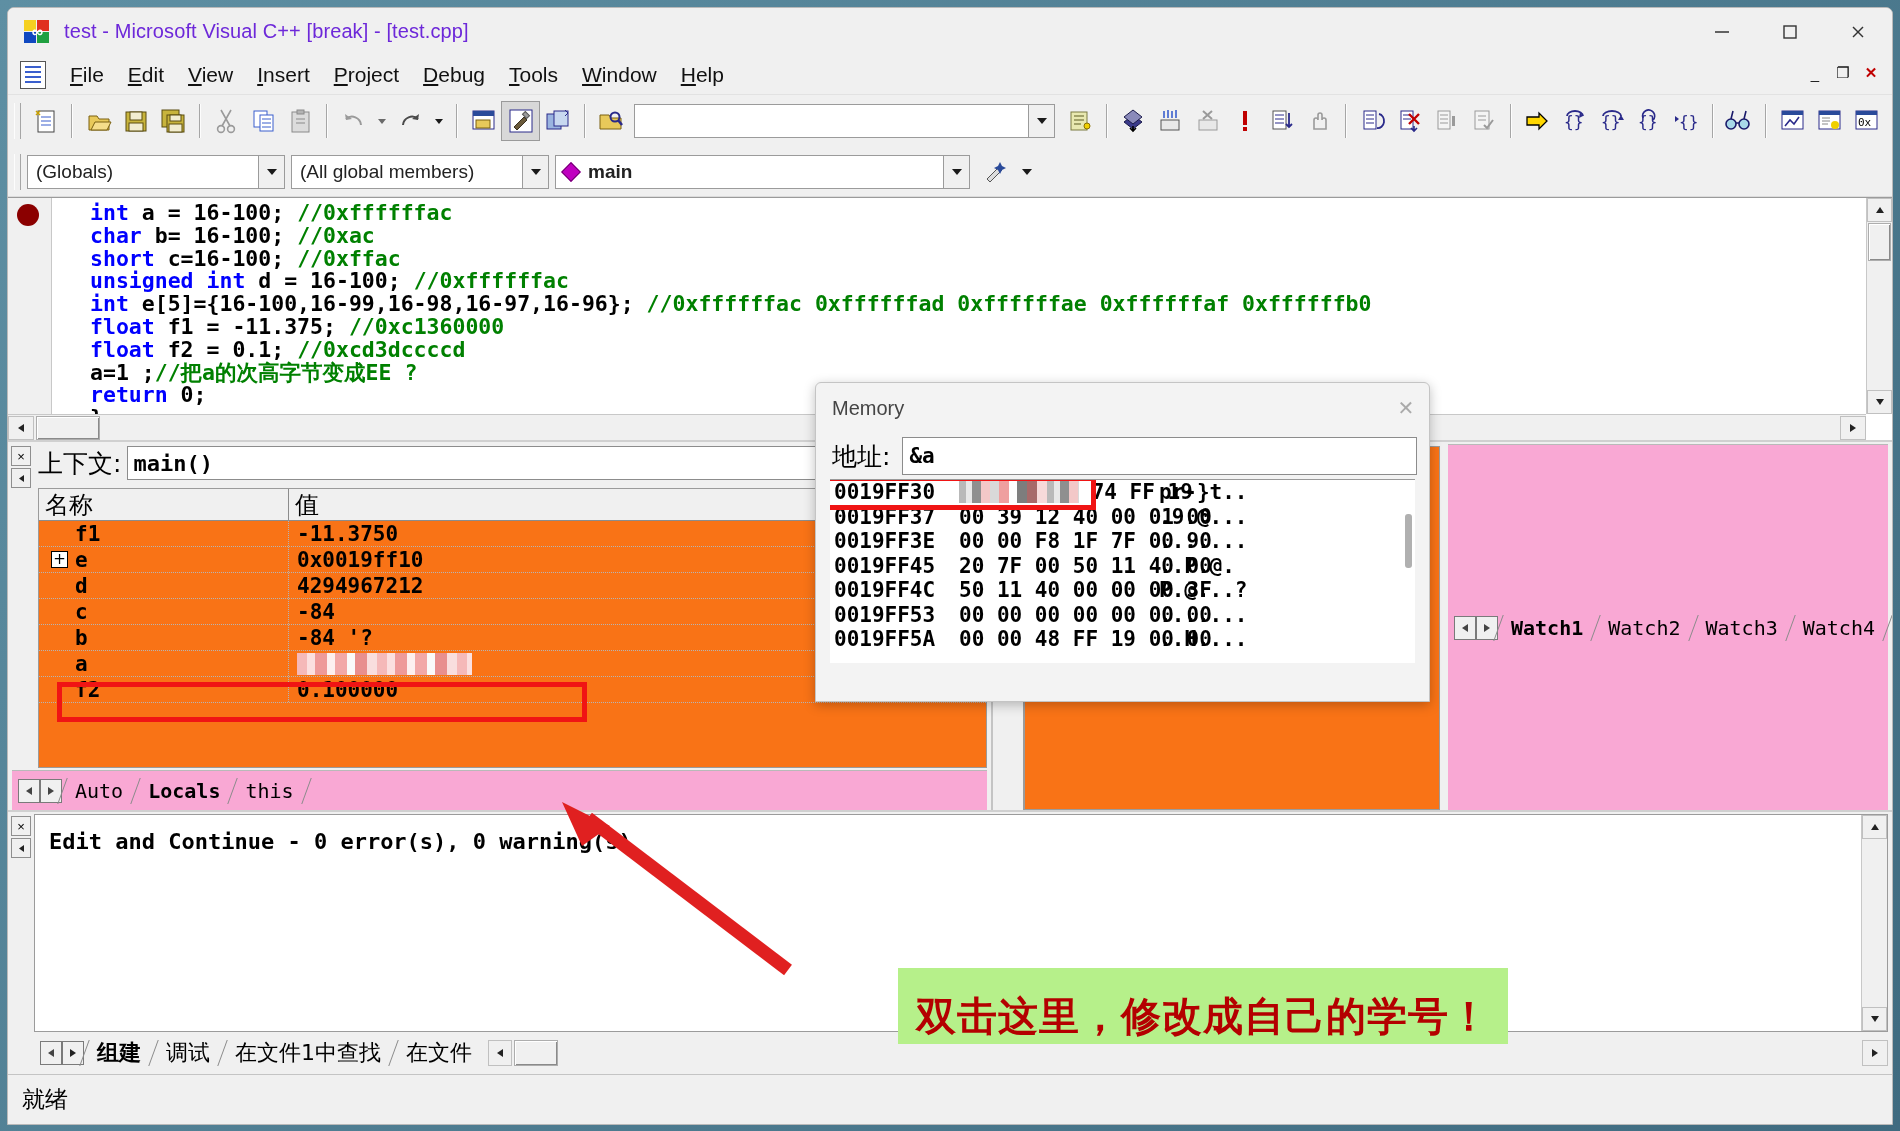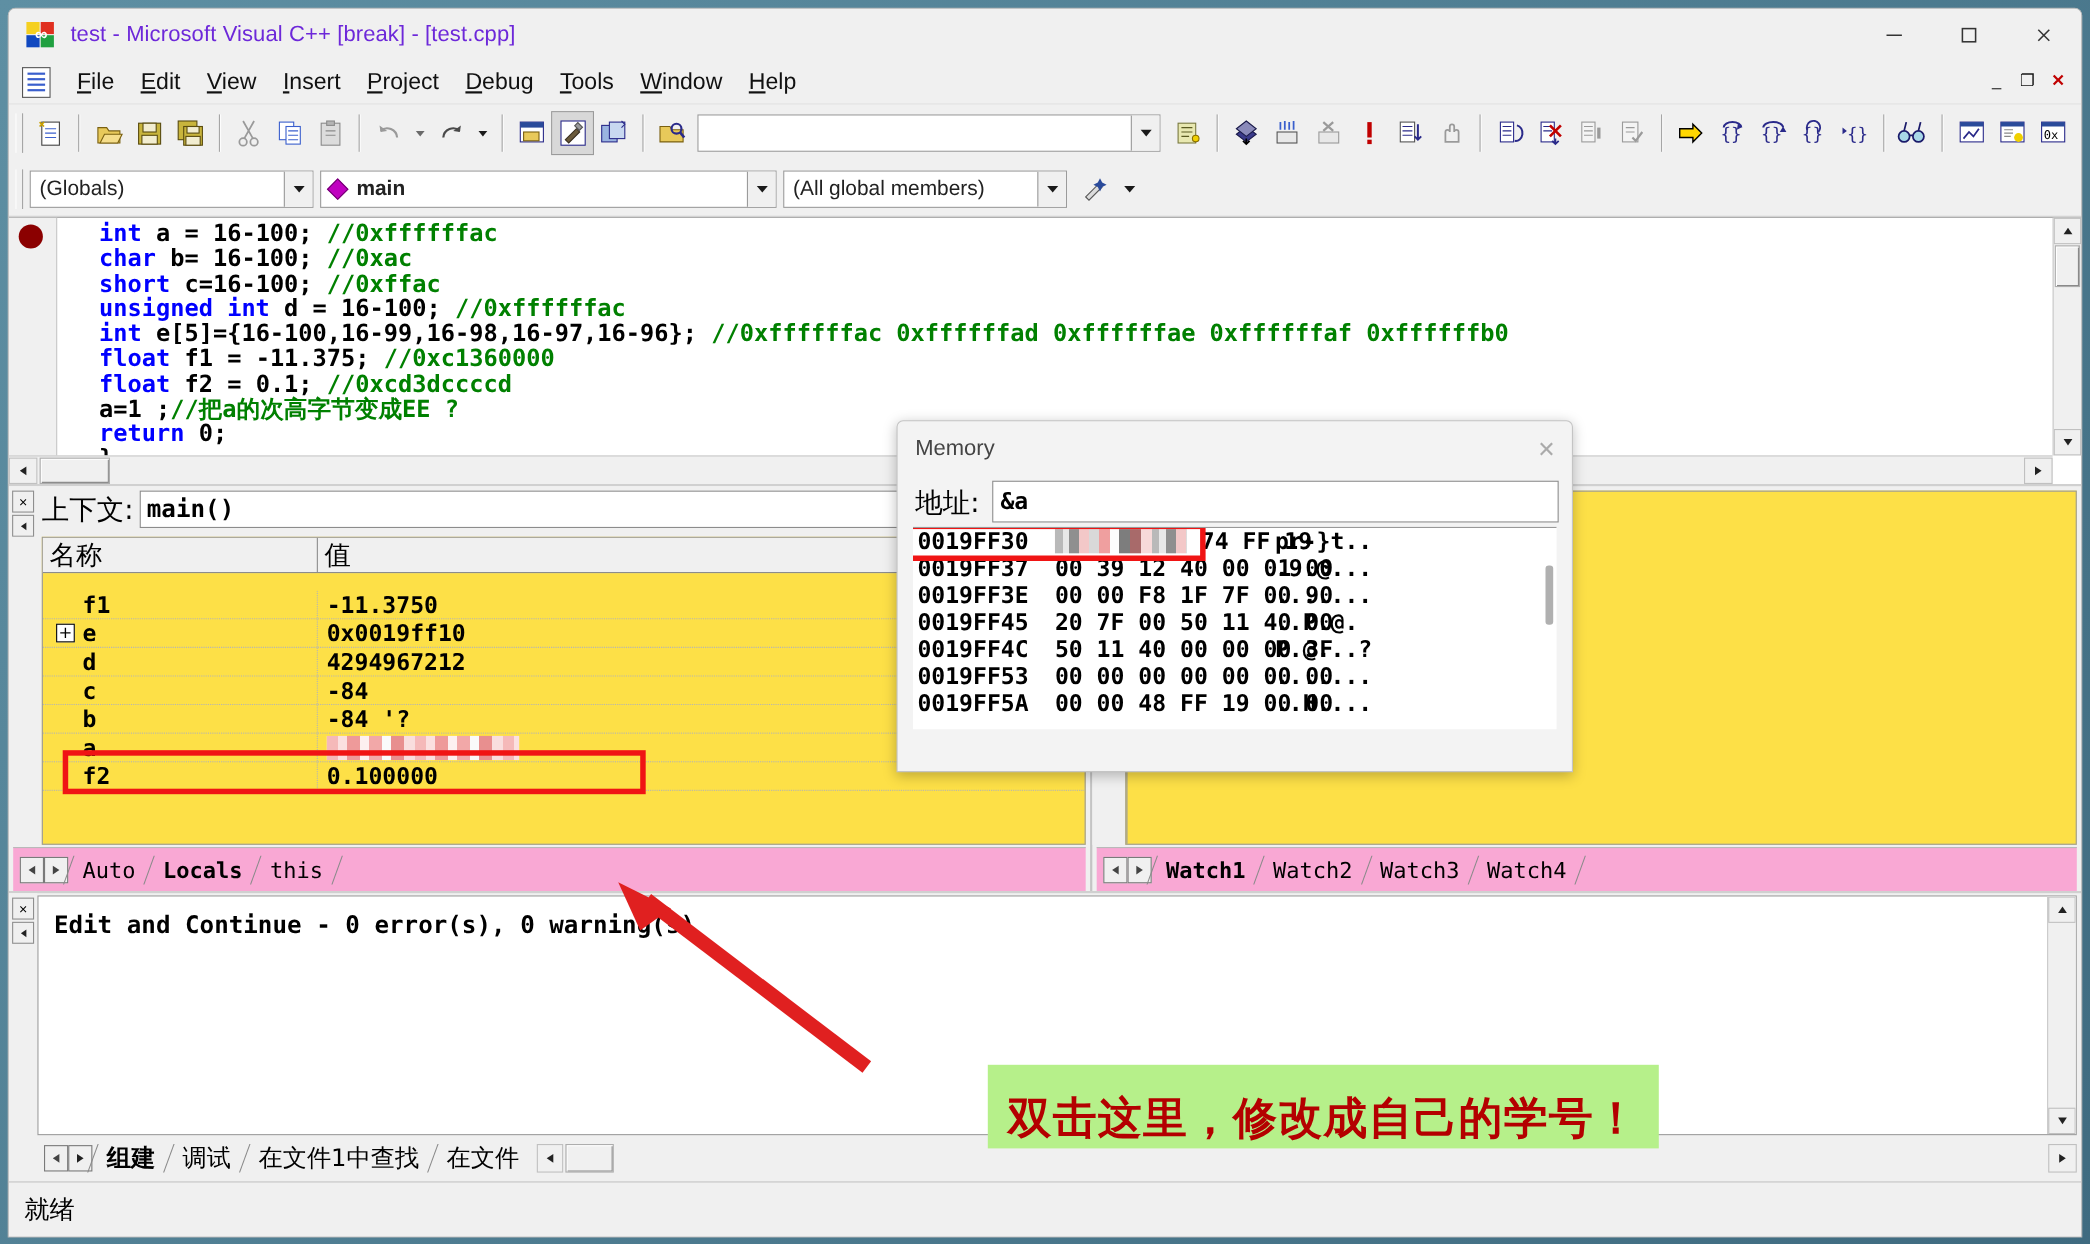--- a/index.html
+++ b/index.html
@@ -287,21 +287,21 @@
   .pane-row {
     flex: 0 0 370px; display:flex;
     background:#f0f0f0;
     border-top: 2px solid #d0d0d0;
   }
   .varpane {
     flex: 0 0 985px; display:flex; flex-direction:column;
     border-right: 2px solid #c4c4c4;
   }
   .watchpane {
-    flex: 1 1 auto; display:flex; flex-direction:column;
+    flex: 1 1 auto; display:flex; flex-direction:row;
   }
   .pane-side {
     flex: 0 0 26px; background:#f0f0f0;
     display:flex; flex-direction:column; align-items:center;
     padding-top: 4px; gap: 2px;
   }
   .side-btn {
     width: 20px; height: 20px; font-size: 13px;
     border: 1px solid #8f8f8f; background:#f0f0f0;
     display:flex; align-items:center; justify-content:center;
@@ -317,24 +317,23 @@
     font-family:"DejaVu Sans", sans-serif;
   }
   .ctx-input {
     flex:1 1 auto; height: 34px; margin-right:4px;
     background:#fff; border:1px solid #8c8c8c;
     font-family:"DejaVu Sans Mono", monospace;
     font-size:22px; font-weight:bold;
     display:flex; align-items:center; padding-left:5px;
   }
   .grid {
-    flex:1 1 auto; background:#fde047; border:1px solid #9b9b9b;
+    flex:1 1 auto; background:#f97316; border:1px solid #9b9b9b;
     margin: 0 4px; display:flex; flex-direction:column; min-height:0;
     position:relative;
-    gap:16px;
   }
   .grid-head {
     display:flex; height:32px; flex:0 0 32px;
     background:#f0f0f0; border-bottom:1px solid #8c8c8c;
   }
   .gh-cell {
     font-family:"DejaVu Sans", sans-serif;
     font-size:24px; color:#000; padding-left:6px;
     display:flex; align-items:center;
   }
@@ -742,29 +741,29 @@
     </div>
 
     <div class="toolbar tb-row2">
       <div class="tb-grip"></div>
       <div class="tb-combo" style="width:258px; padding-right:30px;">
         <span>(Globals)</span>
         <span class="arrow">
             <span class="caret-dn"></span>
           </span>
       </div>
+      <div class="tb-combo" style="width:258px; margin-left:6px; padding-right:30px; overflow:hidden;">
+        <span style="white-space:nowrap">(All global members)</span>
+        <span class="arrow">
+            <span class="caret-dn"></span>
+          </span>
+      </div>
       <div class="tb-combo" style="width:415px; margin-left:6px; padding-right:30px;">
         <span style="display:inline-block;width:14px;height:14px;background:#c000c0;transform:rotate(45deg);margin-right:10px;border:1px solid #700070"></span>
         <span style="font-weight:bold">main</span>
-        <span class="arrow">
-            <span class="caret-dn"></span>
-          </span>
-      </div>
-      <div class="tb-combo" style="width:258px; margin-left:6px; padding-right:30px; overflow:hidden;">
-        <span style="white-space:nowrap">(All global members)</span>
         <span class="arrow">
             <span class="caret-dn"></span>
           </span>
       </div>
       <div class="tb-btn" style="margin-left:8px">
         <svg width="28" height="26">
             <path d="M4 20 l12 -12 l3 3 l-12 12 z" fill="#dcdcdc" stroke="#555"></path>
             <path d="M17 3 l2 4 l4 2 l-4 2 l-2 4 l-2 -4 l-4 -2 l4 -2 z" fill="#2a4a9a"></path>
           </svg>
       </div>

